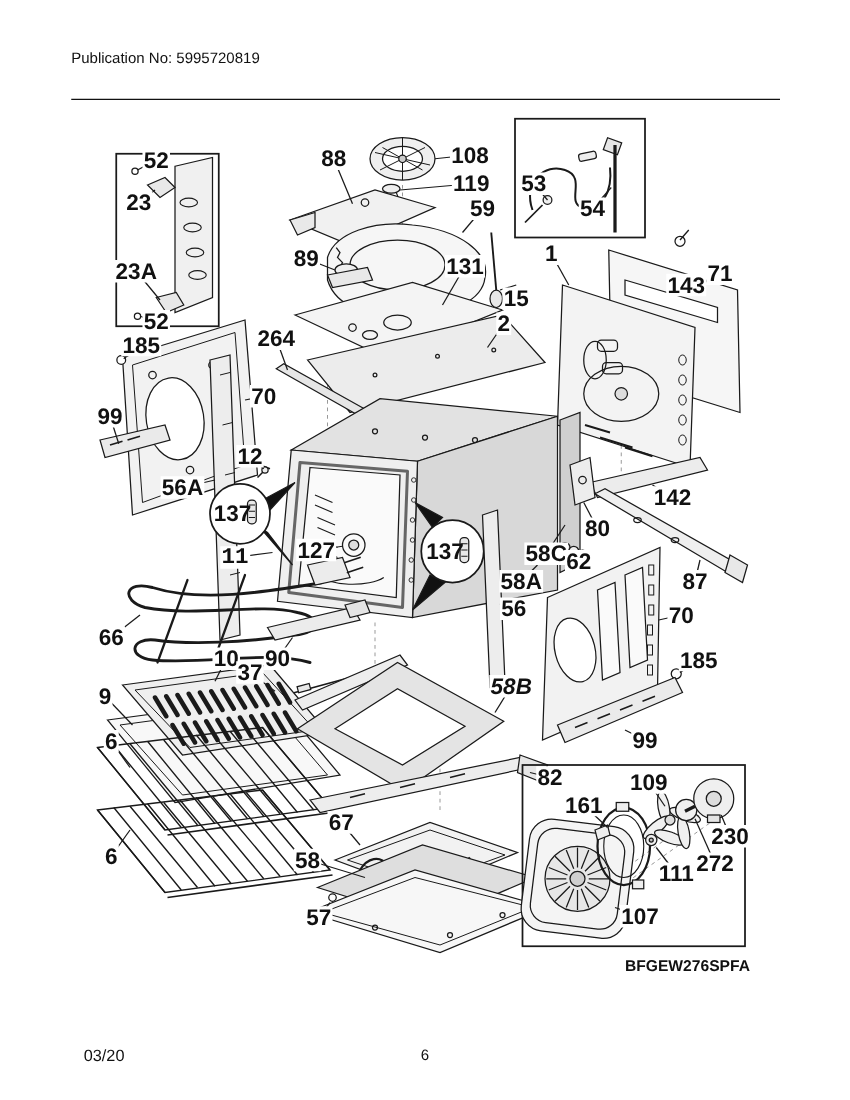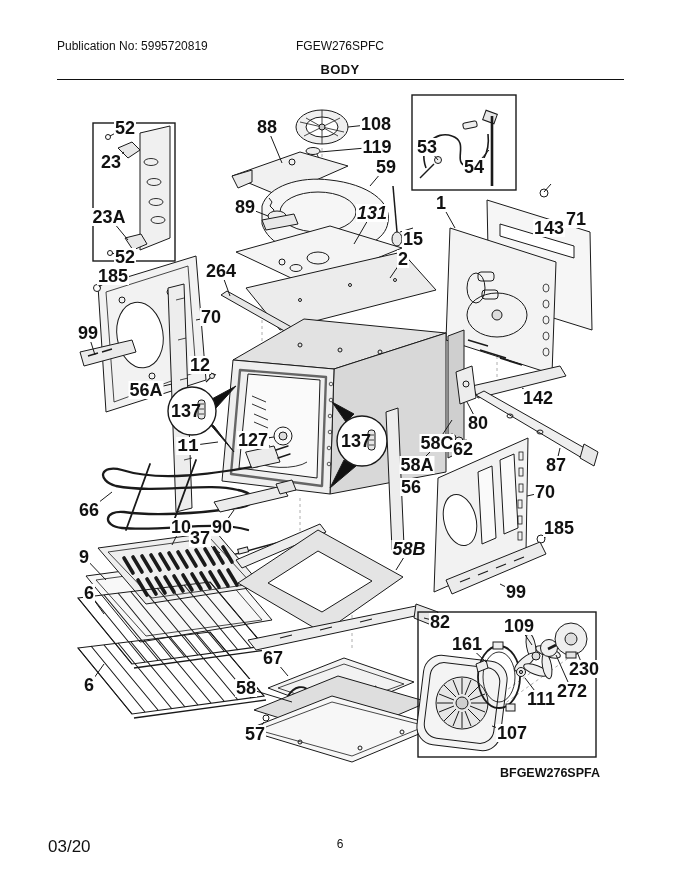--- a/index.html
+++ b/index.html
@@ -3,37 +3,35 @@
 <meta charset="utf-8">
 <style>
   html,body{margin:0;padding:0;background:#fff}
   .page{position:relative;width:680px;height:880px;background:#fff;overflow:hidden;
         font-family:"Liberation Sans",sans-serif;color:#111}
   .hdr-pub{position:absolute;left:57px;top:39px;font-size:12px}
   .hdr-model{position:absolute;left:0;right:0;top:39px;text-align:center;font-size:12px}
   .hdr-title{position:absolute;left:0;right:0;top:62px;text-align:center;font-weight:bold;font-size:13px;letter-spacing:.4px}
   .hdr-rule{position:absolute;left:57px;right:56px;top:79px;border-top:1.6px solid #111}
   .variant{position:absolute;right:80px;top:766px;font-weight:bold;font-size:12.5px}
-  .ftr-date{position:absolute;left:48px;top:837px;font-size:17px}
+  .ftr-date{position:absolute;left:67px;top:837px;font-size:13px}
   .ftr-page{position:absolute;left:0;right:0;top:837px;text-align:center;font-size:12px}
   svg.art{position:absolute;left:0;top:0;z-index:1}
   svg.leaders{position:absolute;left:0;top:0;z-index:3;pointer-events:none}
   #callout-layer{position:absolute;left:0;top:0;width:680px;height:880px;z-index:4}
   .callout{position:absolute;transform:translate(-50%,-50%);font-weight:bold;font-size:18px;
            line-height:1;background:#fff;padding:0 1px;white-space:nowrap}
   .callout.circled{background:transparent}
 </style>
 </head>
 <body>
 
 <div class="page">
 
   <div class="hdr-pub">Publication No: 5995720819</div>
-  <div class="hdr-model">FGEW276SPFC</div>
-  <div class="hdr-title">BODY</div>
   <div class="hdr-rule"></div>
 
   <svg class="art" width="680" height="880" viewBox="0 0 680 880" fill="none" stroke="#1a1a1a" stroke-width="1">
 
     <g stroke="#999" stroke-width="0.8" stroke-dasharray="3,3">
       <path d="M322,148V252 M282,198V240 M340,202V242 M262,302V352 M397,248V278
                M497,344V378 M300,498V538 M352,585V650 M160,612V648"></path>
     </g>
 
     <g>
@@ -387,21 +385,21 @@
       <div class="callout" style="left: 125px; top: 128px;">52</div>
       <div class="callout" style="left: 111px; top: 162px; text-align: center;">23</div>
       <div class="callout" style="left: 109px; top: 217px;">23A</div>
       <div class="callout" style="left: 125px; top: 257px;">52</div>
       <div class="callout" style="left: 113px; top: 276px;">185</div>
       <div class="callout" style="left: 267px; top: 127px;">88</div>
       <div class="callout" style="left: 376px; top: 124px;">108</div>
       <div class="callout" style="left: 377px; top: 147px;">119</div>
       <div class="callout" style="left: 386px; top: 167px;">59</div>
       <div class="callout" style="left: 245px; top: 207px;">89</div>
-      <div class="callout" style="left: 372px; top: 213px; font-style: italic;">131</div>
+      <div class="callout" style="left: 372px; top: 213px;">131</div>
       <div class="callout" style="left: 413px; top: 239px;">15</div>
       <div class="callout" style="left: 403px; top: 259px;">2</div>
       <div class="callout" style="left: 427px; top: 147px;">53</div>
       <div class="callout" style="left: 474px; top: 167px;">54</div>
       <div class="callout" style="left: 549px; top: 184px; margin-top: 44px;">143</div>
       <div class="callout" style="left: 441px; top: 203px;">1</div>
       <div class="callout" style="left: 576px; top: 219px;">71</div>
       <div class="callout" style="left: 221px; top: 271px;">264</div>
       <div class="callout" style="left: 211px; top: 317px;">70</div>
       <div class="callout" style="left: 88px; top: 333px;">99</div>

